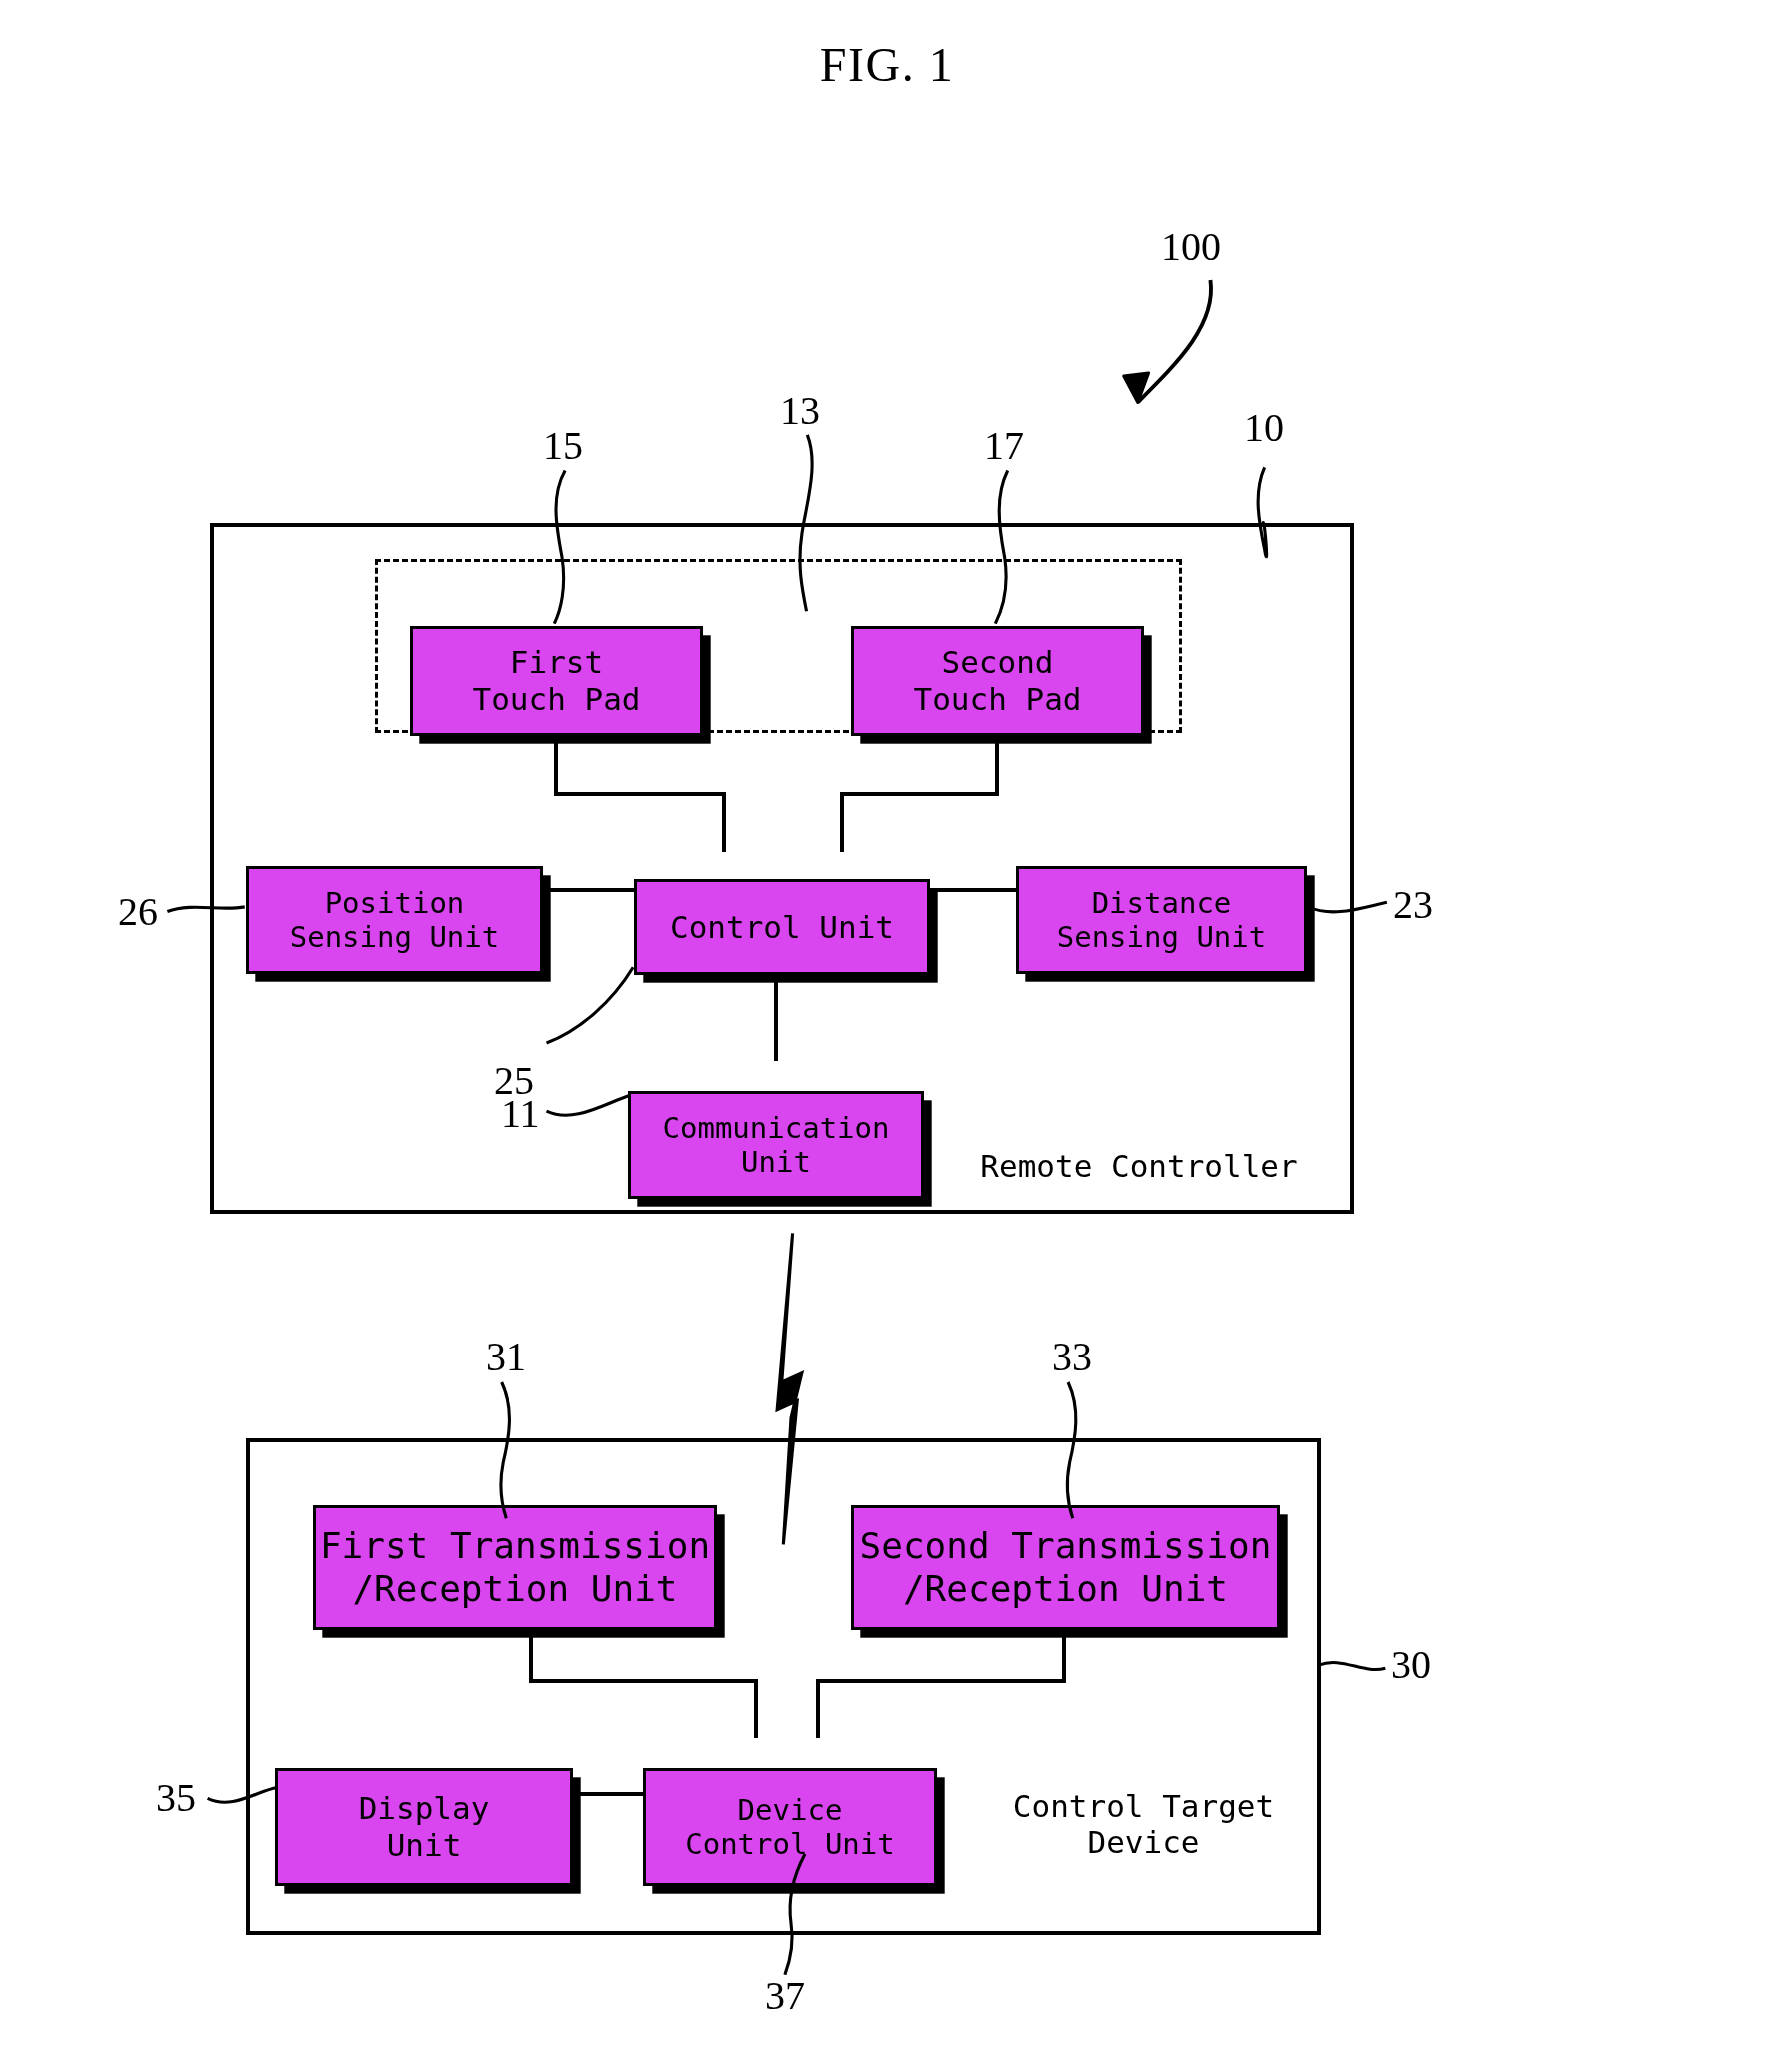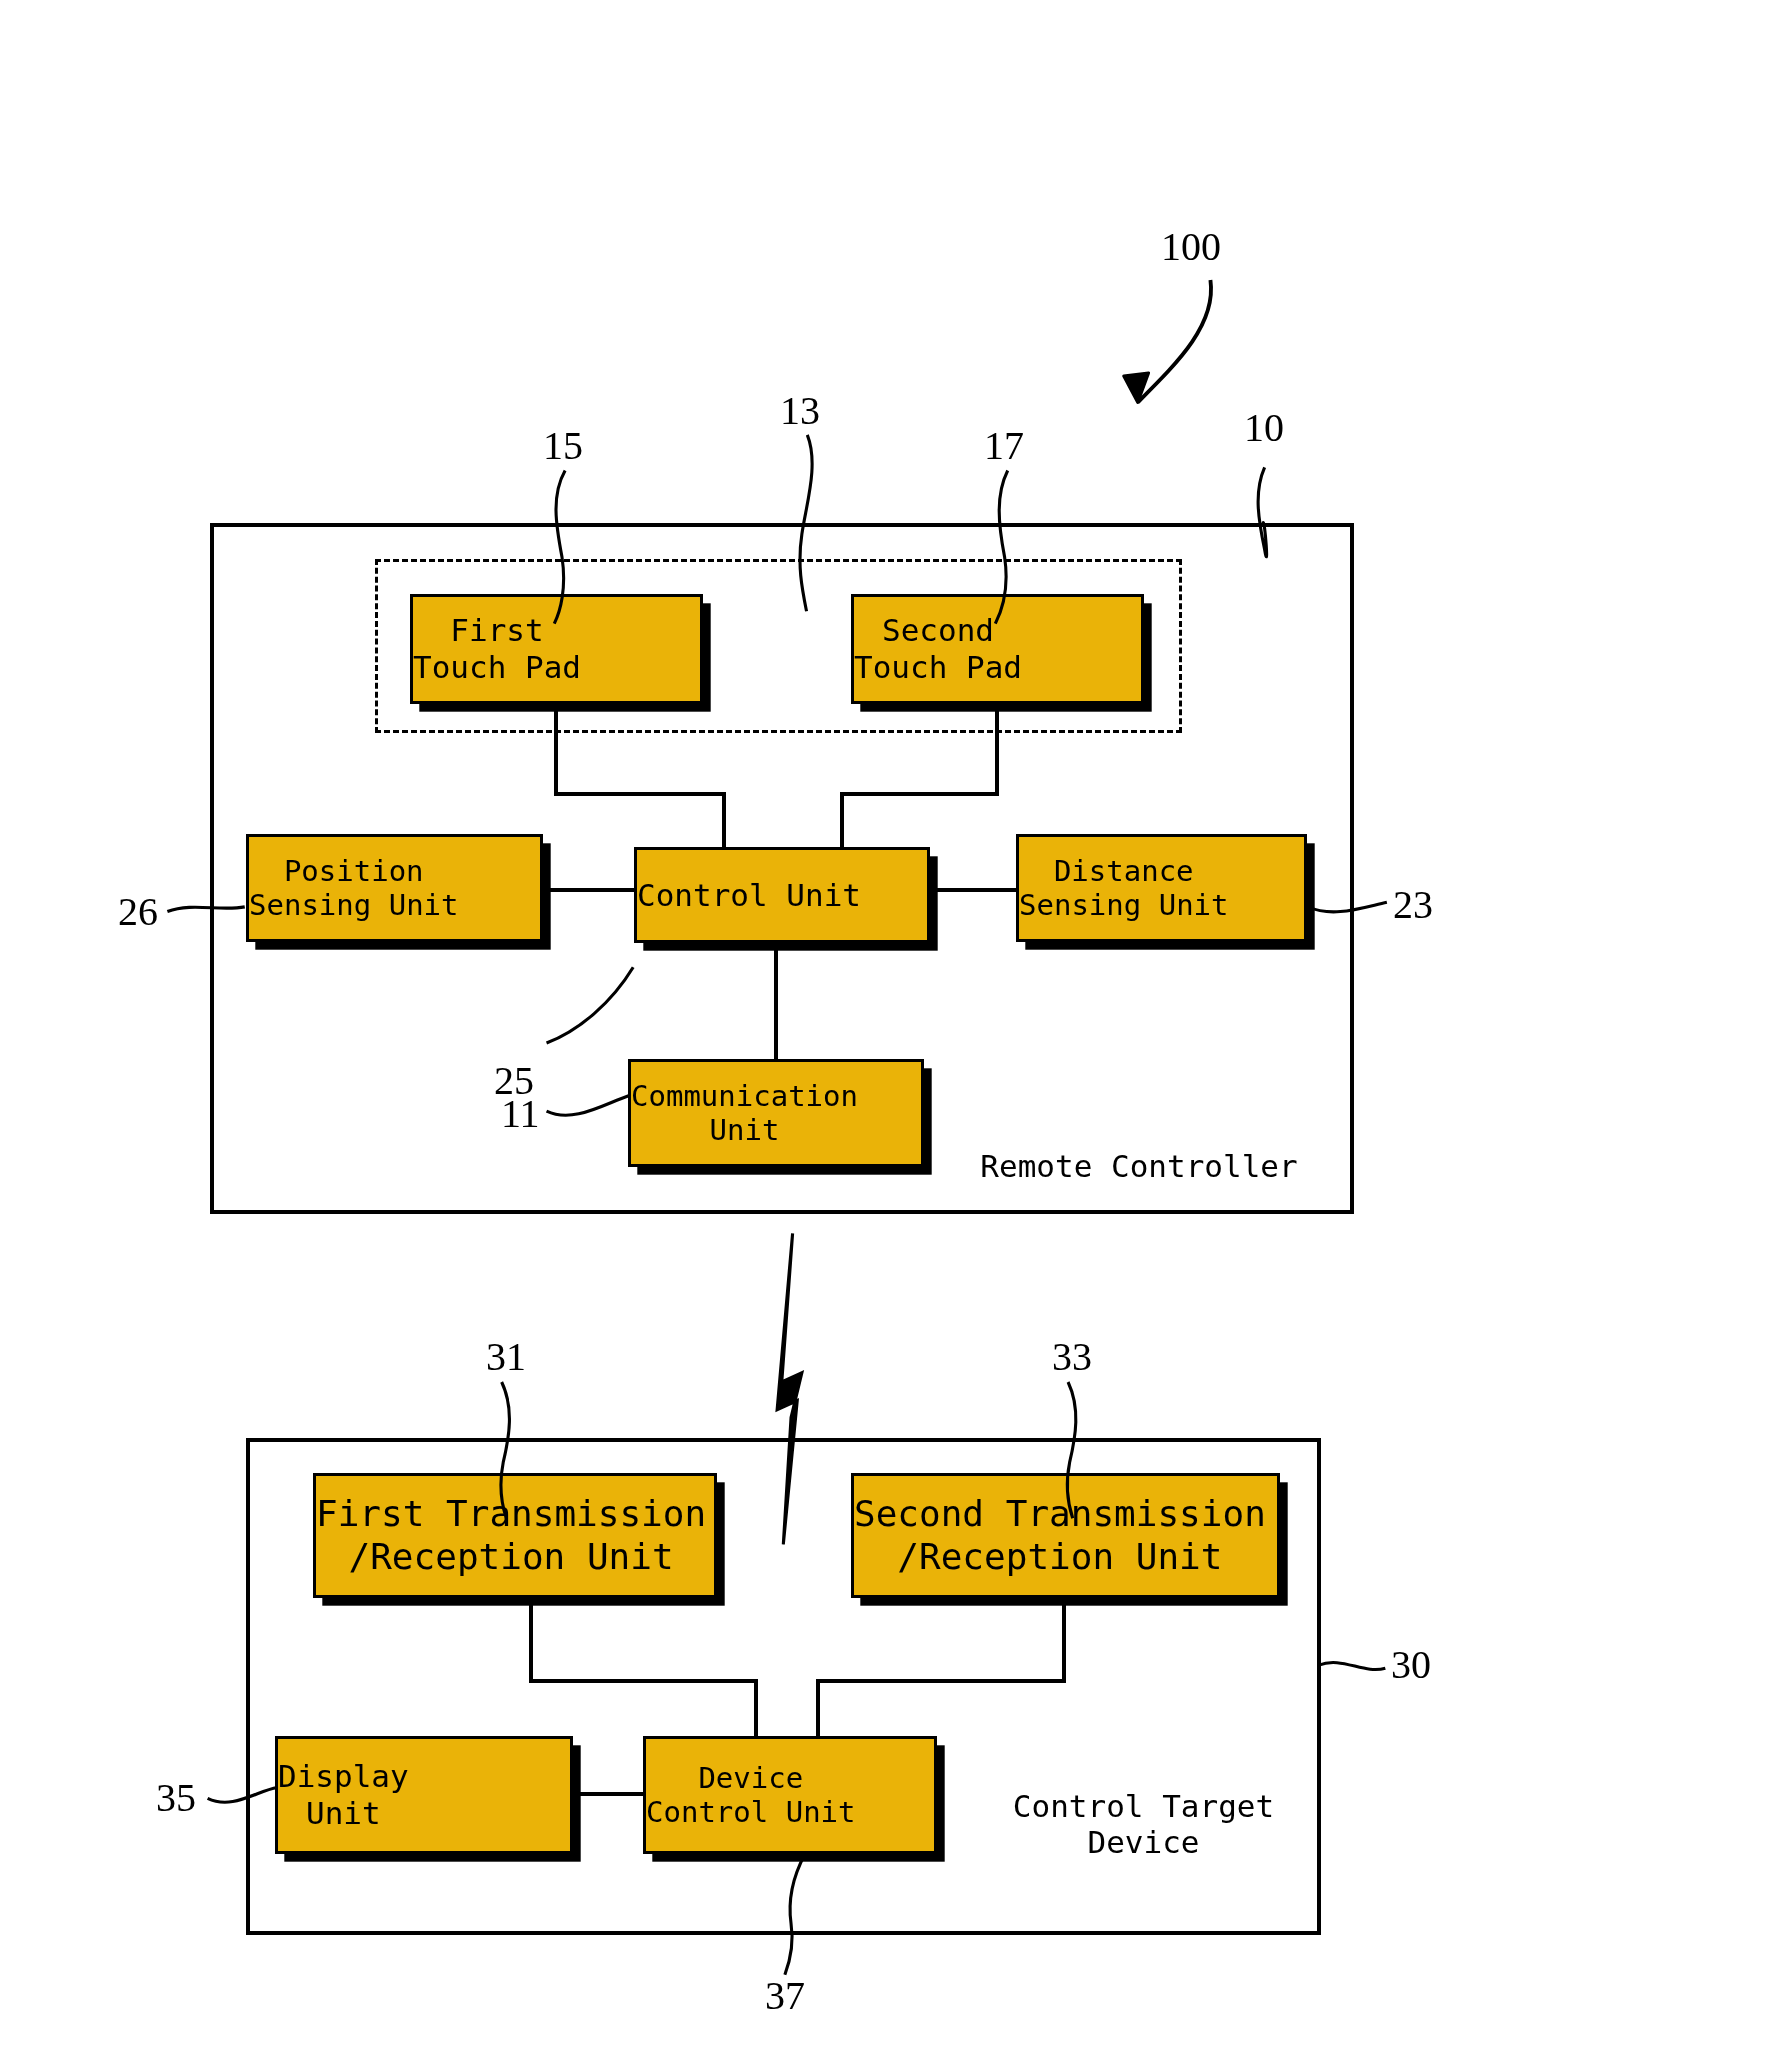--- a/index.html
+++ b/index.html
@@ -45,32 +45,33 @@
     border: 3.9px dashed #000;
     box-sizing: border-box;
     background: transparent;
   }
 
   
   .block {
     position: absolute;
     box-sizing: border-box;
     border: 3.9px solid #000;
-    background: #eab308;
+    background: #d946ef;
     box-shadow: 8.5px 8.5px 0 -0.8px #000;
     display: flex;
     align-items: center;
-    justify-content: flex-start;
+    justify-content: center;
     text-align: center;
     line-height: 1.18;
     font-family: "DejaVu Sans Mono", "Liberation Mono", monospace;
     font-size: 31px;
     letter-spacing: 0px;
     color: #000;
     z-index: 6;
+    margin-top: 32px;
   }
   .block .lbl { display: block; white-space: pre-line; }
   .block.fs38 { font-size: 29px; }
   .block.fs36 { font-size: 36px; }
 
   
   .hline, .vline {
     position: absolute;
     background: #000;
     z-index: 2;
@@ -109,20 +110,21 @@
     height: 2066px;
     pointer-events: none;
     z-index: 7;
   }
 </style>
 </head>
 <body>
 
 <div id="page">
 
+  <div class="fig-title">FIG. 1</div>
 
   <div class="frame" style="left:210px; top:523px; width:1144px; height:691px;"></div>
 
   <div class="dashed-group" style="left:375px; top:559px; width:807px; height:174px;"></div>
 
   <div class="block" style="left:410px; top:594px; width:293px; height:110px;">
     <span class="lbl">First
 Touch Pad</span>
   </div>
 

